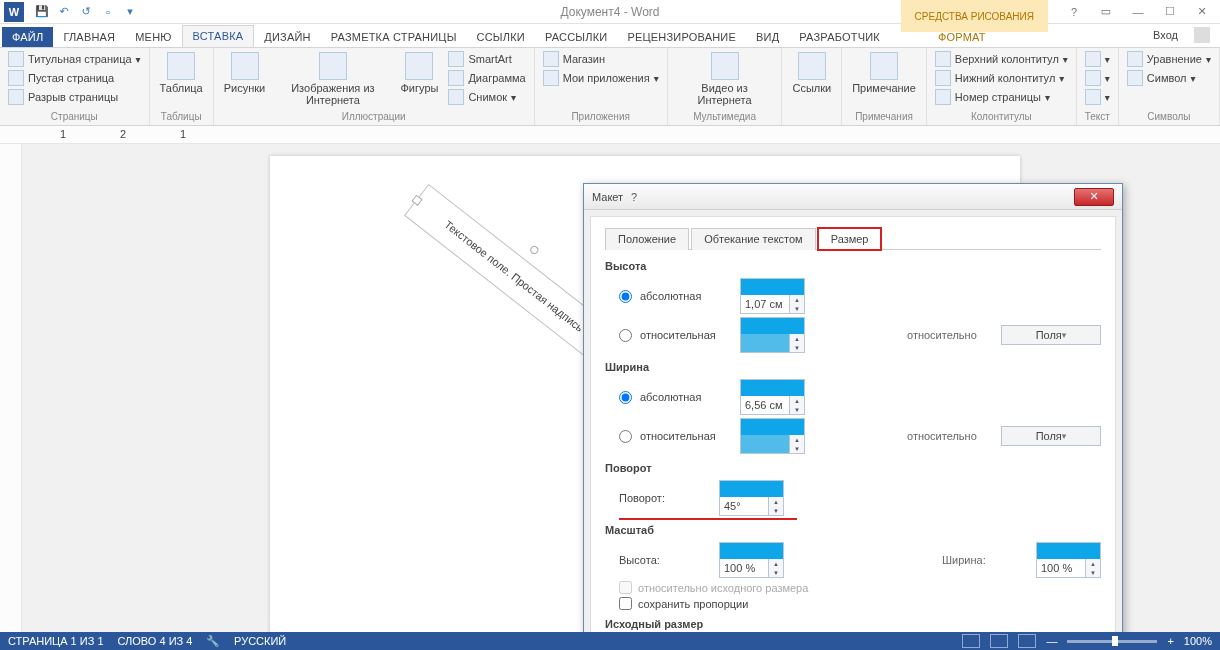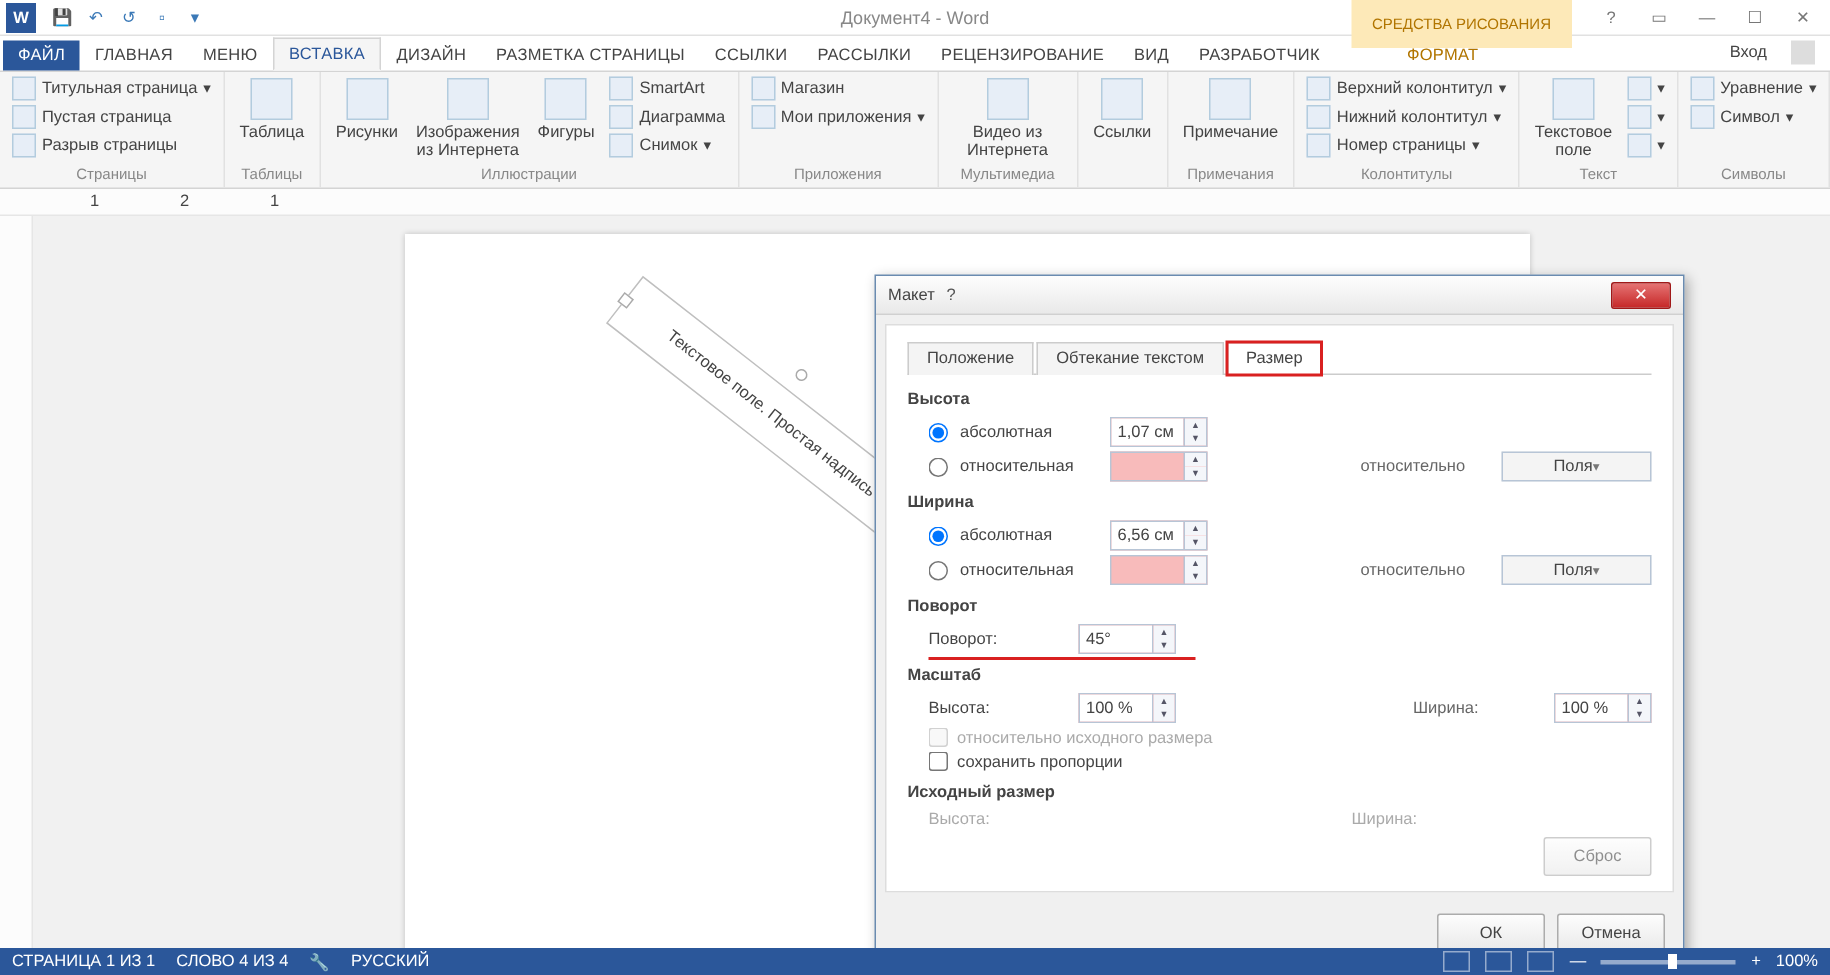--- a/index.html
+++ b/index.html
@@ -43,21 +43,21 @@
 .dlg-close{margin-left:auto;width:40px;height:18px;background:linear-gradient(#e57373,#c62828);border:1px solid #a01818;border-radius:2px;color:#fff;display:flex;align-items:center;justify-content:center;font-size:11px}
 .dlg-help{width:22px;height:18px;display:flex;align-items:center;justify-content:center;color:#555;margin-right:4px}
 .dlg-body{padding:10px 14px;background:#fff;margin:6px;border:1px solid #ddd}
 .dlg-tabs{display:flex;border-bottom:1px solid #ccc;margin-bottom:10px}
 .dlg-tab{padding:4px 12px;border:1px solid #ccc;border-bottom:none;background:#f4f4f4;margin-right:2px;position:relative;top:1px}
 .dlg-tab.active{background:#fff;border-bottom:1px solid #fff}
 .dlg-tab.hl{outline:2px solid #d92020;outline-offset:-1px}
 .section-title{font-weight:600;margin:8px 0 6px}
 .row{display:flex;align-items:center;gap:8px;margin:3px 0 3px 14px}
 .row label{min-width:92px}
-.spin{display:flex;align-items:flex-end;border:1px solid #b7c5d6;height:20px;background:#fca5a5}
+.spin{display:flex;align-items:flex-end;border:1px solid #b7c5d6;height:36px;background:#0ea5e9}
 .spin input{border:none;width:48px;padding:0 4px;height:18px;font-size:11px}
 .spin-btns{display:flex;flex-direction:column;border-left:1px solid #b7c5d6}
 .spin-btns span{width:14px;height:9px;font-size:6px;display:flex;align-items:center;justify-content:center;background:#f4f6fa;color:#556}
 .combo{border:1px solid #b7c5d6;height:20px;background:#fff;display:flex;align-items:center;padding:0 4px;min-width:100px;justify-content:center}
 .combo::after{content:"▾";color:#777;font-size:9px}
 .combo.disabled{background:#f4f4f4;color:#aaa}
 .rel-label{margin-left:auto;margin-right:6px;color:#666;min-width:80px;text-align:left}
 .cb{display:flex;align-items:center;gap:6px;margin:3px 0 3px 14px}
 .cb input{width:13px;height:13px}
 .dlg-btns{display:flex;justify-content:flex-end;gap:8px;padding:8px 12px}
@@ -211,24 +211,20 @@
         <div class="vstack">
       <div class="rbtn-sm"><span class="ricon"></span><span>Верхний колонтитул</span> ▾</div>
       <div class="rbtn-sm"><span class="ricon"></span><span>Нижний колонтитул</span> ▾</div>
       <div class="rbtn-sm"><span class="ricon"></span><span>Номер страницы</span> ▾</div>
     </div>
       </div>
     <div class="rgroup-label">Колонтитулы</div>
   </div>
   <div class="rgroup">
     <div class="rgroup-body">
-      <div class="rbtn">
-          <div class="ricon-lg"></div>
-          <span>Текстовое поле</span>
-        </div>
       <div class="vstack">
         <div class="rbtn-sm"><span class="ricon"></span>▾</div>
         <div class="rbtn-sm"><span class="ricon"></span>▾</div>
         <div class="rbtn-sm"><span class="ricon"></span>▾</div>
       </div>
     </div>
     <div class="rgroup-label">Текст</div>
   </div>
   <div class="rgroup">
     <div class="rgroup-body">

